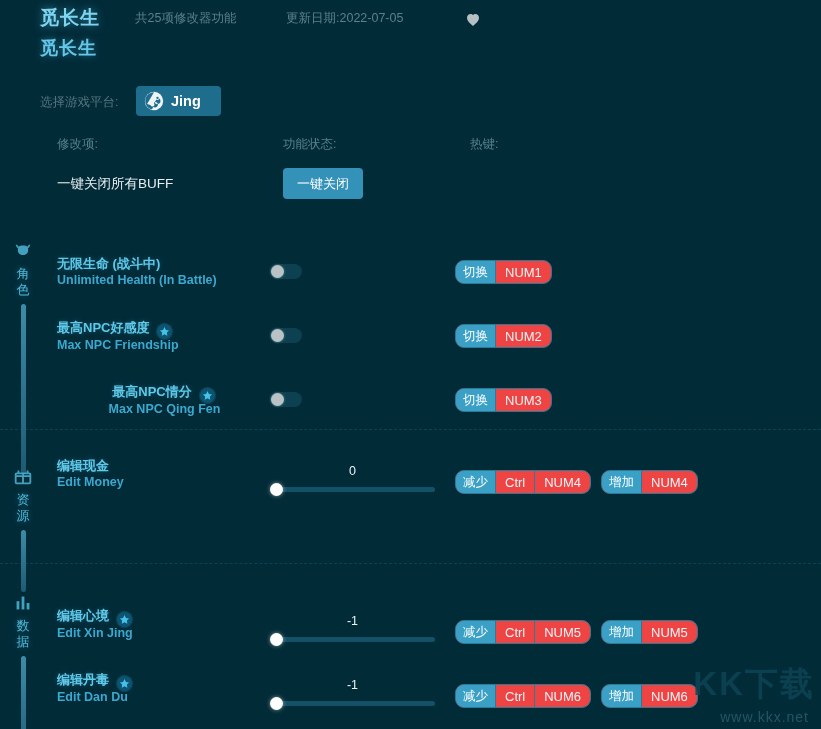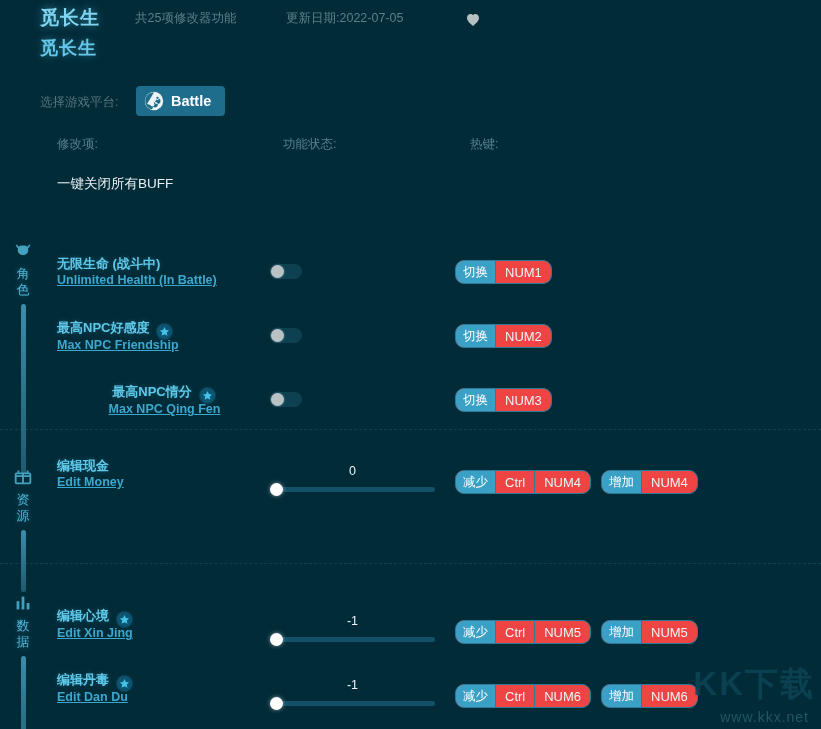--- a/index.html
+++ b/index.html
@@ -182,21 +182,20 @@
   .fname .cn {
     font-size: 13px; font-weight: bold;
     color: #5fc9ea; line-height: 17px;
     text-shadow: 0 0 5px rgba(70,180,215,.3);
     display: inline-block;
   }
   .fname .en {
     font-size: 12.5px; font-weight: bold;
     color: #3ba8cf; line-height: 17px;
     display: block;
-    text-decoration: underline;
   }
   .star-badge {
     display: inline-block;
     vertical-align: middle;
     width: 19px; height: 19px;
     margin-left: 6px;
     position: relative;
     top: 4px;
   }
 
@@ -316,32 +315,33 @@
     <div class="platform-btn">
       <span class="steam-glyph">
         <svg viewBox="0 0 24 24" width="20" height="20">
           <circle cx="12" cy="12" r="11" fill="#eef4f6"></circle>
           <path d="M12 1.5C6.2 1.5 1.5 6.2 1.5 12c0 4.9 3.3 9 7.9 10.1l2-3.1a3.3 3.3 0 1 0 1.6-5.9l3.2-4.6a3.6 3.6 0 1 1-3.5 4.6l-3.1 4.4-5.9-2" fill="#1f6d8c"></path>
           <circle cx="16.2" cy="8.2" r="2.5" fill="#eef4f6"></circle>
           <circle cx="16.2" cy="8.2" r="1.4" fill="#1f6d8c"></circle>
           <circle cx="10.1" cy="16.2" r="2.4" fill="#eef4f6"></circle>
         </svg>
       </span>
-      <span class="steam-label">Battle</span>
+      <span class="steam-label">Jing</span>
     </div>
   </div>
 
   <div class="col-headers">
     <div class="col-h c1">修改项:</div>
     <div class="col-h c2">功能状态:</div>
     <div class="col-h c3">热键:</div>
   </div>
 
   <div class="onekey-row">
     <div class="onekey-name">一键关闭所有BUFF</div>
+    <div class="onekey-btn">一键关闭</div>
   </div>
 
   <div class="divider d1"></div>
   <div class="divider d2"></div>
 
   <div id="body-area">
       <div class="cat" style="top: 240px;">
         <span class="cat-icon"><svg viewBox="0 0 24 24" width="22" height="22">
             <path d="M4 5c1.6 0 2.6 1.1 3 2.4C8 6.5 9.8 6 12 6s4 .5 5 1.4C17.4 6.1 18.4 5 20 5c-.6 2.3-1.6 3.6-2.6 4.3.2.6.3 1.2.3 1.8 0 3-2.5 5.2-5.7 5.2S6.3 14.1 6.3 11.1c0-.6.1-1.2.3-1.8C5.6 8.6 4.6 7.3 4 5z" fill="#4fb6d8"></path>
           </svg></span>

